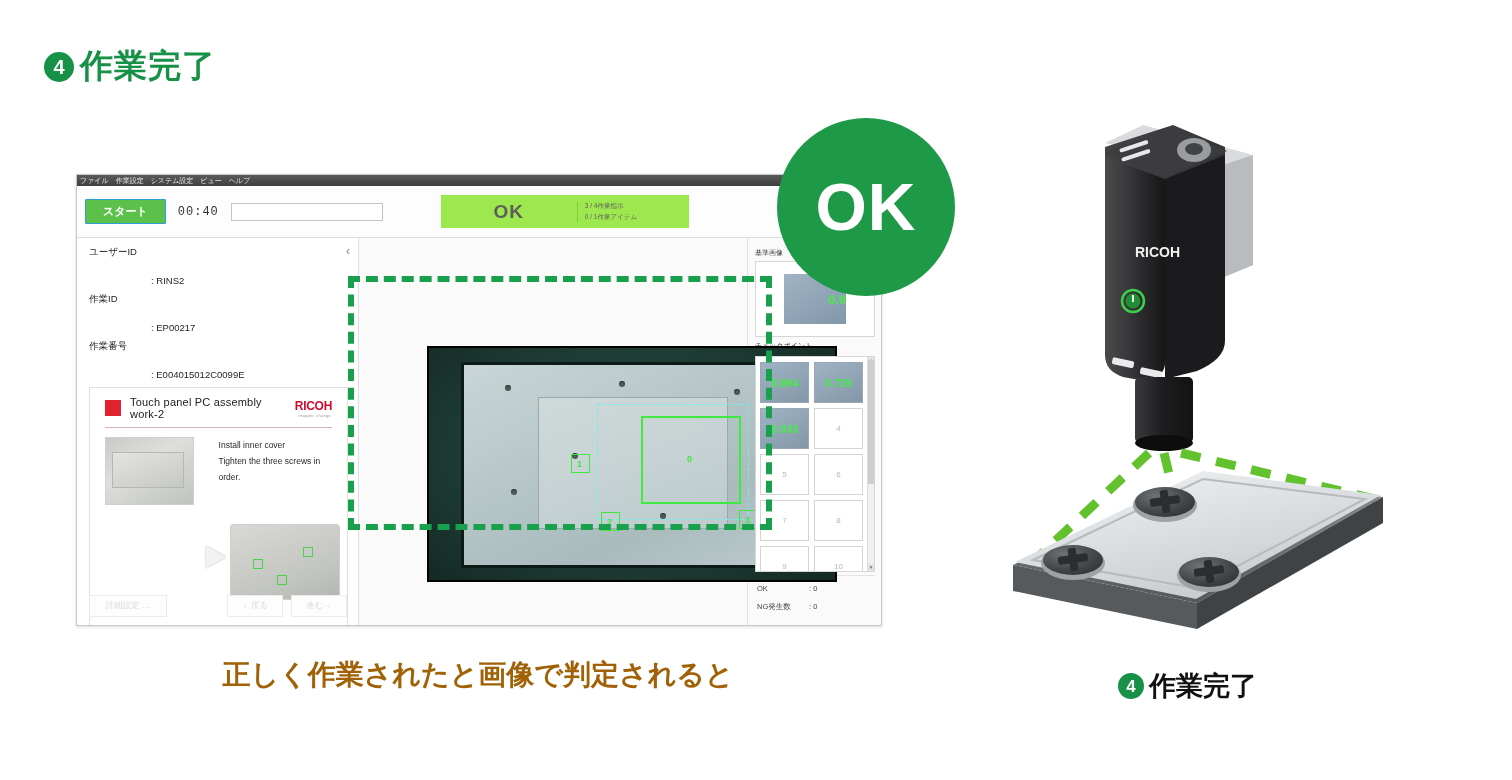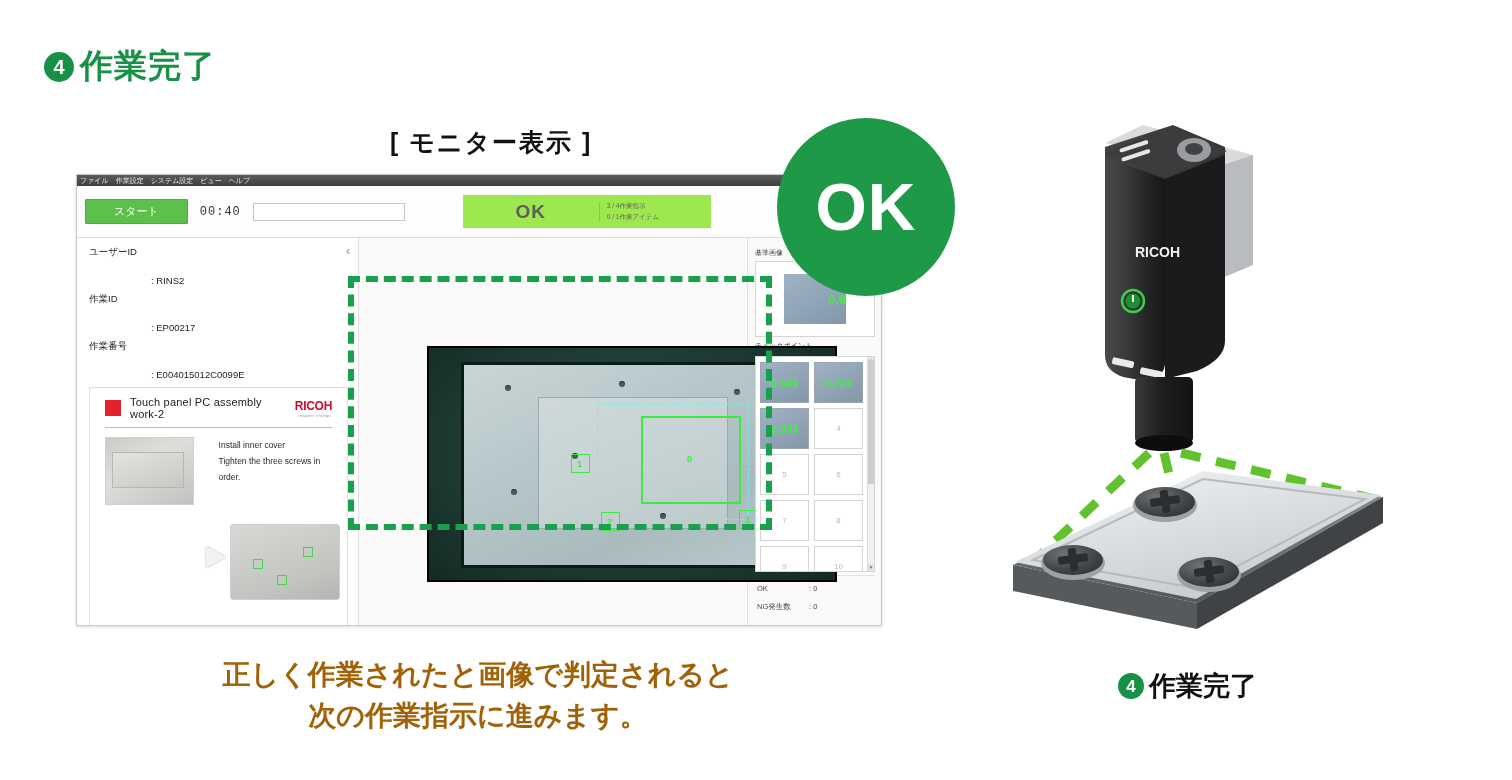--- a/index.html
+++ b/index.html
@@ -49,21 +49,21 @@
     display: flex; align-items: center; padding-left: 3px; gap: 7px;
   }
   .menubar span { color: #e8e8e8; font-size: 7px; line-height: 1; white-space: nowrap; }
 
   .toolbar {
     height: 52px; background: #fdfdfd; border-bottom: 1px solid #dcdcdc;
     display: flex; align-items: center; padding: 0 8px; gap: 12px;
   }
   .start-btn {
     background: #5cc14a; border: 1px solid #2f9fd6;
-    color: #fff; font-size: 11px; padding: 4px 28px; font-weight: 400;
+    color: #fff; font-size: 11px; padding: 4px 17px; font-weight: 700;
     border-radius: 1px;
   }
   .timer { font-size: 12px; color: #333; font-family: "Liberation Mono", monospace; letter-spacing: 1px; }
   .tb-input {
     width: 152px; height: 18px; border: 1px solid #c4c4c4; background: #fff;
   }
   .ok-banner {
     margin-left: 46px;
     width: 248px; height: 33px; background: #9ee84f;
     display: flex; align-items: center;
@@ -276,21 +276,20 @@
 </head>
 <body>
 
 <div id="root">
 
   <div class="page-title">
     <div class="circ-num">4</div>
     <div class="page-title-text">作業完了</div>
   </div>
 
-  <div class="monitor-caption">[ モニター表示 ]</div>
 
   <div class="app-window">
 
     <div class="menubar">
       <span>ファイル</span>
       <span>作業設定</span>
       <span>システム設定</span>
       <span>ビュー</span>
       <span>ヘルプ</span>
     </div>
@@ -354,20 +353,26 @@
             </div>
           </div>
           <div class="arrow-shape"></div>
           <div class="doc-photo2">
             <div class="gbox" style="left:22px;top:34px;"></div>
             <div class="gbox" style="left:46px;top:50px;"></div>
             <div class="gbox" style="left:72px;top:22px;"></div>
           </div>
         </div>
 
+        <div class="left-buttons">
+          <div class="btn-ghost btn-detail">詳細設定 …</div>
+          <div class="btn-spacer"></div>
+          <div class="btn-ghost btn-nav">←戻る</div>
+          <div class="btn-ghost btn-nav">進む→</div>
+        </div>
       </div>
 
       <div class="center-panel">
         <div class="cam-frame">
           <div class="cam-inner">
             <div class="pcb">
               <div class="pcb-plate"></div>
               <div class="pcb-dot" style="left:12%;top:10%"></div>
               <div class="pcb-dot" style="left:46%;top:8%"></div>
               <div class="pcb-dot" style="left:80%;top:12%"></div>
@@ -398,21 +403,21 @@
         <div class="ref-box">
           <div class="ref-thumb">
             <span>0.9</span>
           </div>
         </div>
 
         <div class="rp-label">チェックポイント</div>
         <div class="cp-scroll">
           <div class="cp-grid">
             <div class="cp-cell filled">
-                <span>0.545</span>
+                <span>0.894</span>
               </div>
             <div class="cp-cell filled">
                 <span>0.735</span>
               </div>
             <div class="cp-cell filled">
                 <span>0.933</span>
               </div>
             <div class="cp-cell">4</div>
             <div class="cp-cell">5</div>
             <div class="cp-cell">6</div>
@@ -442,21 +447,20 @@
 
     </div>
   </div>
 
   <div class="hl-dashed"></div>
 
   <div class="ok-circle">OK</div>
 
   <div class="bottom-caption">
     <div>正しく作業されたと画像で判定されると</div>
-    <div>次の作業指示に進みます。</div>
   </div>
 
   <svg class="illus" viewBox="0 0 440 545">
     <defs>
       <linearGradient id="bodyG" x1="0" y1="0" x2="1" y2="0">
         <stop offset="0%" stop-color="#4a4a4c"></stop>
         <stop offset="35%" stop-color="#3a3a3c"></stop>
         <stop offset="72%" stop-color="#242426"></stop>
         <stop offset="100%" stop-color="#171718"></stop>
       </linearGradient>

